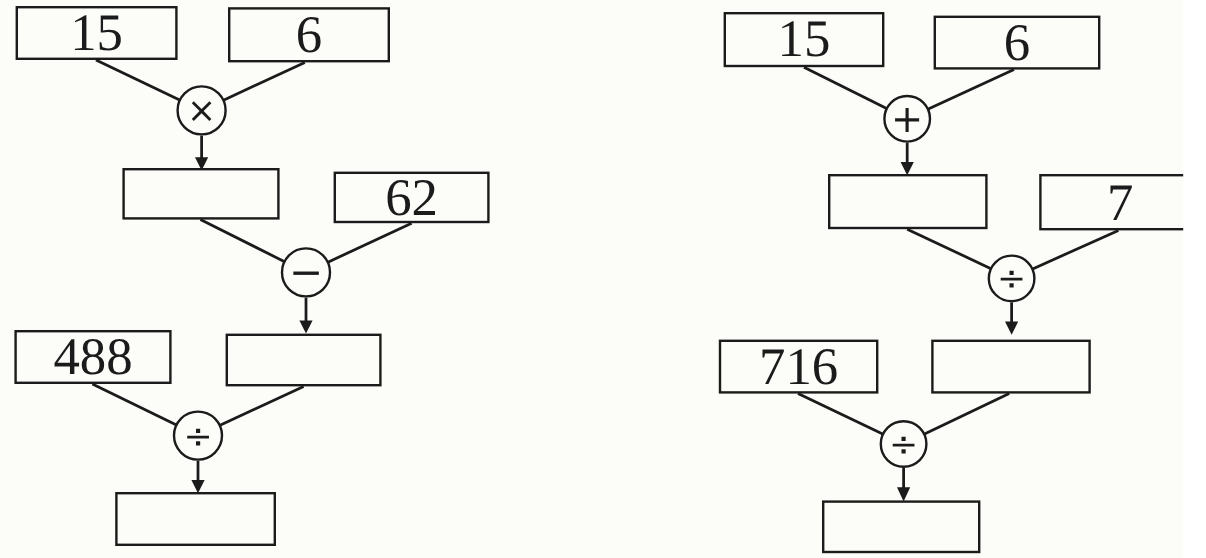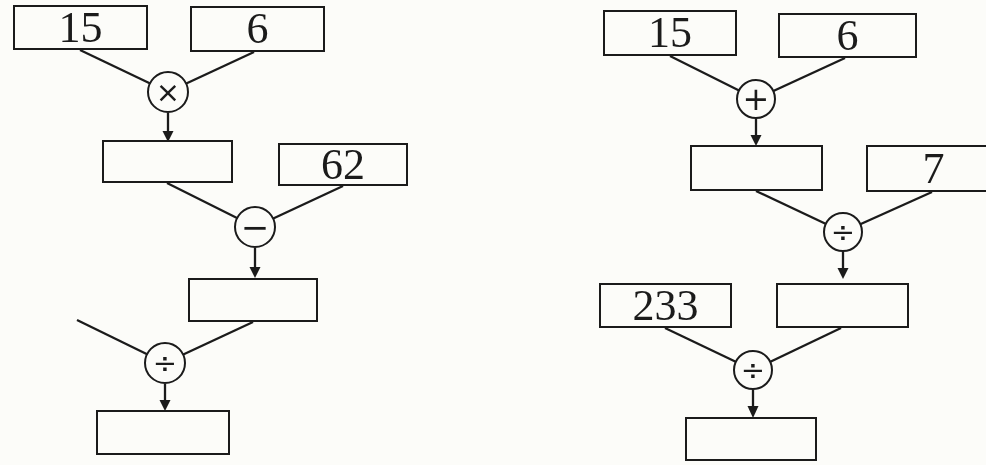--- a/index.html
+++ b/index.html
@@ -67,27 +67,28 @@
     </g>
   </svg>
 
   <div class="box" style="left:13px;  top:5px;   width:135px; height:45px;">15</div>
   <div class="box" style="left:190px; top:6px;   width:135px; height:46px;">6</div>
   <div class="op" style="left:147px; top:71px;  width:42px;  height:42px;">×</div>
   <div class="box" style="left:102px; top:140px; width:131px; height:43px;"></div>
   <div class="box" style="left:278px; top:143px; width:130px; height:43px;">62</div>
   <div class="op" style="left:234px; top:206px; width:42px;  height:42px; font-size:34px;">−</div>
   <div class="box" style="left:188px; top:278px; width:130px; height:44px;"></div>
+  <div class="box" style="left:12px;  top:275px; width:131px; height:45px;">488</div>
   <div class="op" style="left:144px; top:342px; width:42px;  height:42px;">÷</div>
   <div class="box" style="left:96px;  top:410px; width:134px; height:45px;"></div>
 
   <div class="box" style="left:603px; top:10px;  width:134px; height:46px;">15</div>
   <div class="box" style="left:778px; top:13px;  width:139px; height:45px;">6</div>
   <div class="op" style="left:736px; top:79px;  width:40px;  height:40px; font-size:32px;">+</div>
   <div class="box" style="left:690px; top:145px; width:133px; height:46px;"></div>
   <div class="box" style="left:866px; top:145px; width:135px; height:47px;">7</div>
   <div class="op" style="left:823px; top:212px; width:40px;  height:40px;">÷</div>
   <div class="box" style="left:776px; top:283px; width:133px; height:45px;"></div>
-  <div class="box" style="left:599px; top:283px; width:133px; height:45px;">233</div>
+  <div class="box" style="left:599px; top:283px; width:133px; height:45px;">716</div>
   <div class="op" style="left:733px; top:350px; width:40px;  height:40px;">÷</div>
   <div class="box" style="left:685px; top:417px; width:132px; height:44px;"></div>
 
 </div>
 
 </body></html>

